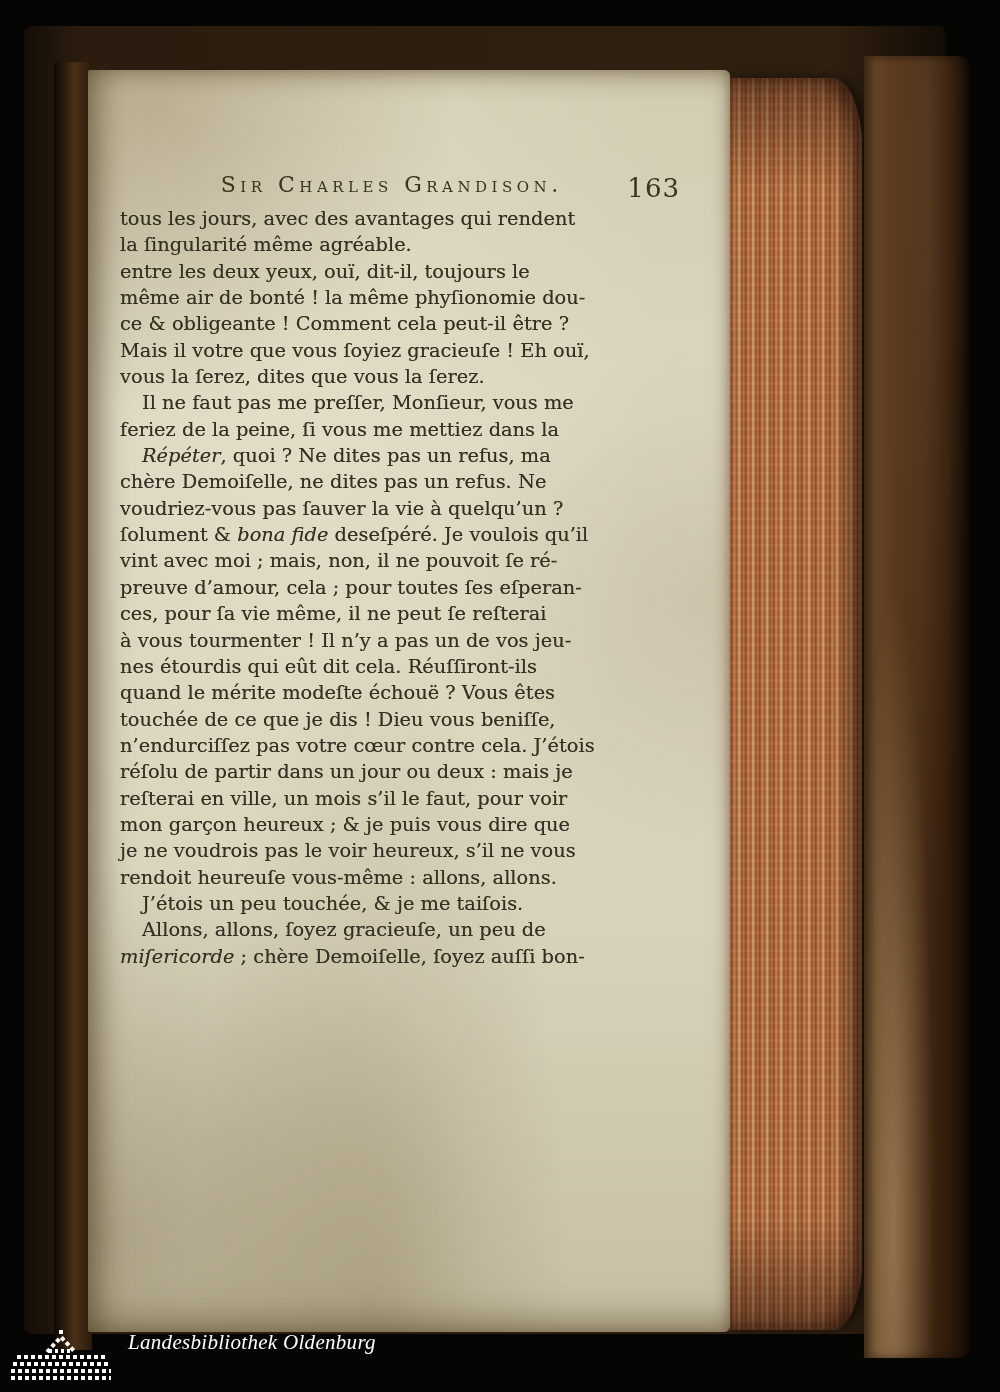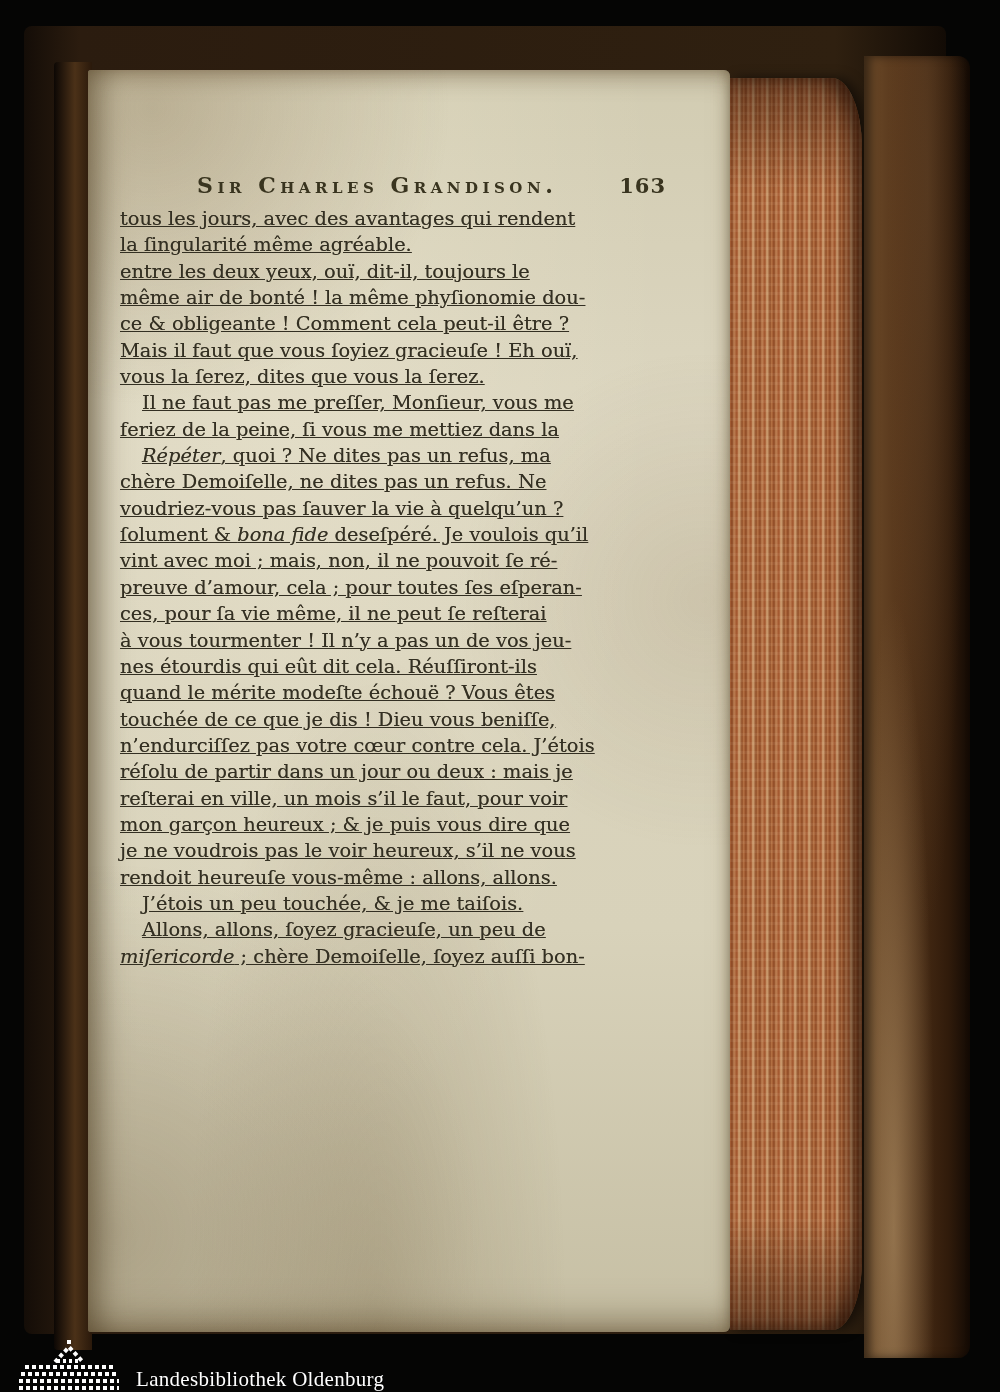--- a/index.html
+++ b/index.html
@@ -52,43 +52,43 @@
     position:absolute; left:840px; top:30px; width:106px; height:1302px;
     background:
       radial-gradient(ellipse at 28% 90%, rgba(192,160,115,.55), transparent 38%),
       radial-gradient(ellipse at 60% 10%, rgba(150,110,70,.25), transparent 45%),
       linear-gradient(90deg,#6e4c2a,#55351a 35%,#301b0b 80%,#130a04);
     border-radius:0 12px 12px 0;
     box-shadow: inset 6px 0 10px rgba(0,0,0,.5);
   }
   
   .page-header {
-    position:absolute; left:20px; top:102px; width:560px; height:28px;
+    position:absolute; left:34px; top:102px; width:560px; height:28px;
     color:#39341f;
-    font-weight:bold;
   }
   .header-title {
     position:absolute; left:50%; transform:translateX(-53%);
     font-variant:small-caps; letter-spacing:4.5px; font-size:22px; white-space:nowrap;
   }
-  .header-num { position:absolute; right:2px; top:1px; font-size:21px; letter-spacing:1px; }
+  .header-num { position:absolute; right:2px; top:1px; font-size:26px; letter-spacing:1px; }
   .page-body {
     position:absolute; left:32px; top:136px; width:524px;
     font-size:19.4px; line-height:26.35px; color:#332f22;
     text-shadow:0 0 .5px rgba(45,40,25,.55);
   }
-  .text-line { white-space:nowrap;text-decoration:underline; }
+  .text-line { white-space:nowrap; }
   .text-line.indent { padding-left:22px; }
   .it { font-style:italic; }
   .catchword { text-align:right; padding-right:4px; }
   
   .footer {
     position:absolute; left:0; bottom:0; width:100%; height:62px;
-    display:flex; align-items:flex-end; gap:14px; padding-left:16px; box-sizing:border-box;
+    display:flex; align-items:flex-start; gap:14px; padding-left:8px; box-sizing:border-box;
     color:#ffffff;
+    font-style:italic;
   }
   .footer-logo { width:106px; height:52px; flex:0 0 auto; }
   .footer-text { font-family:"Liberation Serif", serif; font-size:21px; letter-spacing:.3px; }
 </style>
 </head>
 <body>
 
 <div class="stage">
 
   <div class="book">
@@ -102,21 +102,21 @@
         <span class="header-num">163</span>
       </div>
 
       <div class="page-body">
 
       <div class="text-line"><span>tous les jours, avec des avantages qui rendent</span></div>
           <div class="text-line"><span>la ſingularité même agréable.</span></div>
           <div class="text-line"><span>entre les deux yeux, ouï, dit-il, toujours le</span></div>
           <div class="text-line"><span>même air de bonté ! la même phyſionomie dou-</span></div>
           <div class="text-line"><span>ce &amp; obligeante ! Comment cela peut-il être ?</span></div>
-          <div class="text-line"><span>Mais il faut que vous ſoyiez gracieuſe ! Eh ouï,</span></div>
+          <div class="text-line"><span>Mais il votre que vous ſoyiez gracieuſe ! Eh ouï,</span></div>
           <div class="text-line"><span>vous la ſerez, dites que vous la ſerez.</span></div>
           <div class="text-line indent"><span>Il ne faut pas me preſſer, Monſieur, vous me</span></div>
           <div class="text-line"><span>feriez de la peine, ſi vous me mettiez dans la</span></div>
           <div class="text-line indent"><span class="it">Répéter</span><span>, quoi ? Ne dites pas un refus, ma</span></div>
           <div class="text-line"><span>chère Demoiſelle, ne dites pas un refus.  Ne</span></div>
           <div class="text-line"><span>voudriez-vous pas ſauver la vie à quelqu’un ?</span></div>
           <div class="text-line"><span>ſolument &amp; </span><span class="it">bona fide</span><span> deseſpéré.  Je voulois qu’il</span></div>
           <div class="text-line"><span>vint avec moi ; mais, non, il ne pouvoit ſe ré-</span></div>
           <div class="text-line"><span>preuve d’amour, cela ; pour toutes ſes eſperan-</span></div>
           <div class="text-line"><span>ces, pour ſa vie même, il ne peut ſe reſterai</span></div>

